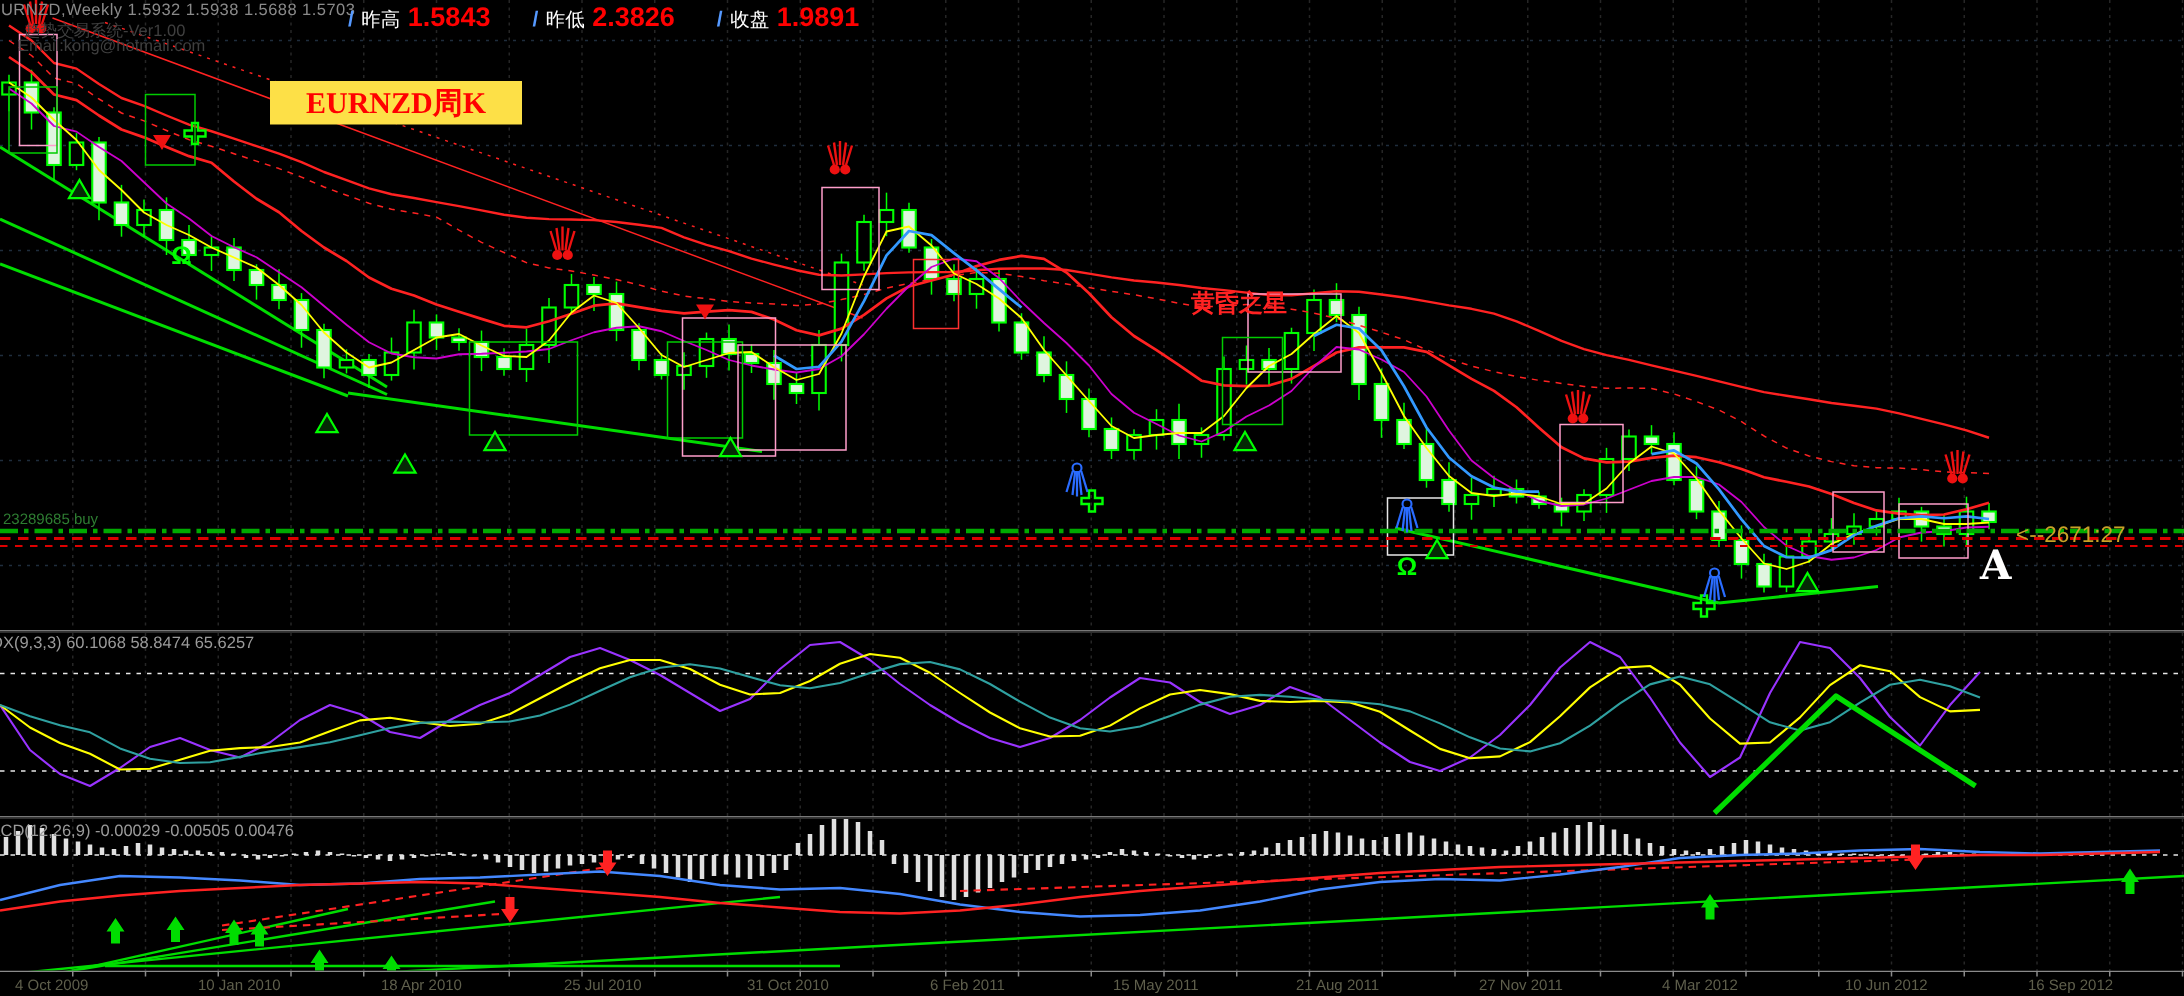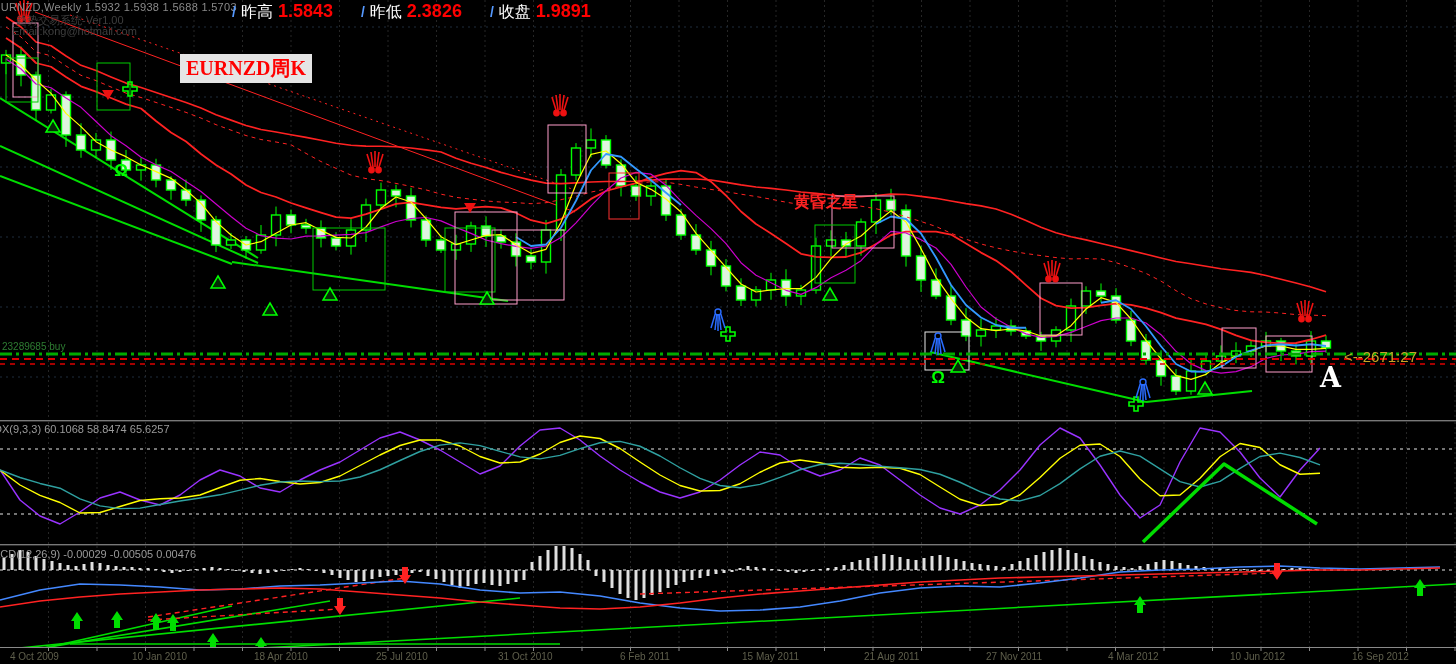--- a/index.html
+++ b/index.html
@@ -5,23 +5,23 @@
   html,body{margin:0;padding:0;background:#000;}
   #app{position:relative;width:1456px;height:664px;background:#000;overflow:hidden;
        font-family:"Liberation Sans",sans-serif;}
   .abs{position:absolute;white-space:nowrap;}
   #symbol-line{left:-7px;top:1px;color:#8a8a8a;font-size:11px;letter-spacing:.3px;}
   #wm2{left:2px;top:13px;color:#3f3f3f;font-size:11px;margin-left:14px;}
   #wm3{left:12px;top:25px;color:#3f3f3f;font-size:11px;}
   #quote-bar{left:232px;top:1px;display:flex;gap:28px;align-items:baseline;}
   .q-item{display:flex;gap:5px;align-items:baseline;}
   .q-slash{color:#5599ff;font-size:14px;font-weight:bold;}
-  .q-label{color:#ffffff;font-size:16px;}
+  .q-label{color:#ffffff;font-size:13px;}
   .q-value{color:#ff0000;font-size:18px;font-weight:bold;}
-  #chart-label{left:180px;top:54px;width:132px;height:29px;background:#e5e5e5;
+  #chart-label{left:180px;top:54px;width:168px;height:29px;background:#fde047;
     color:#ff0000;font-size:20px;font-weight:bold;display:flex;align-items:center;
     justify-content:center;font-family:"Liberation Serif",serif;}
   #pattern-label{left:794px;top:192px;color:#ff2222;font-size:16px;font-weight:bold;}
   #order-label{left:2px;top:341px;color:#2e7d32;font-size:10px;}
   #price-tag{left:1308px;top:348px;color:#c9a227;font-size:15px;font-weight:normal;margin-left:36px;}
   #point-a{left:1320px;top:362px;color:#ffffff;font-size:27px;font-weight:bold;
     font-family:"DejaVu Serif",serif;}
   #kdj-label{left:-6px;top:423px;color:#9a9a9a;font-size:11px;}
   #macd-label{left:-7px;top:548px;color:#9a9a9a;font-size:11px;}
   .sep{position:absolute;left:0;width:1456px;height:1px;background:#787878;}

